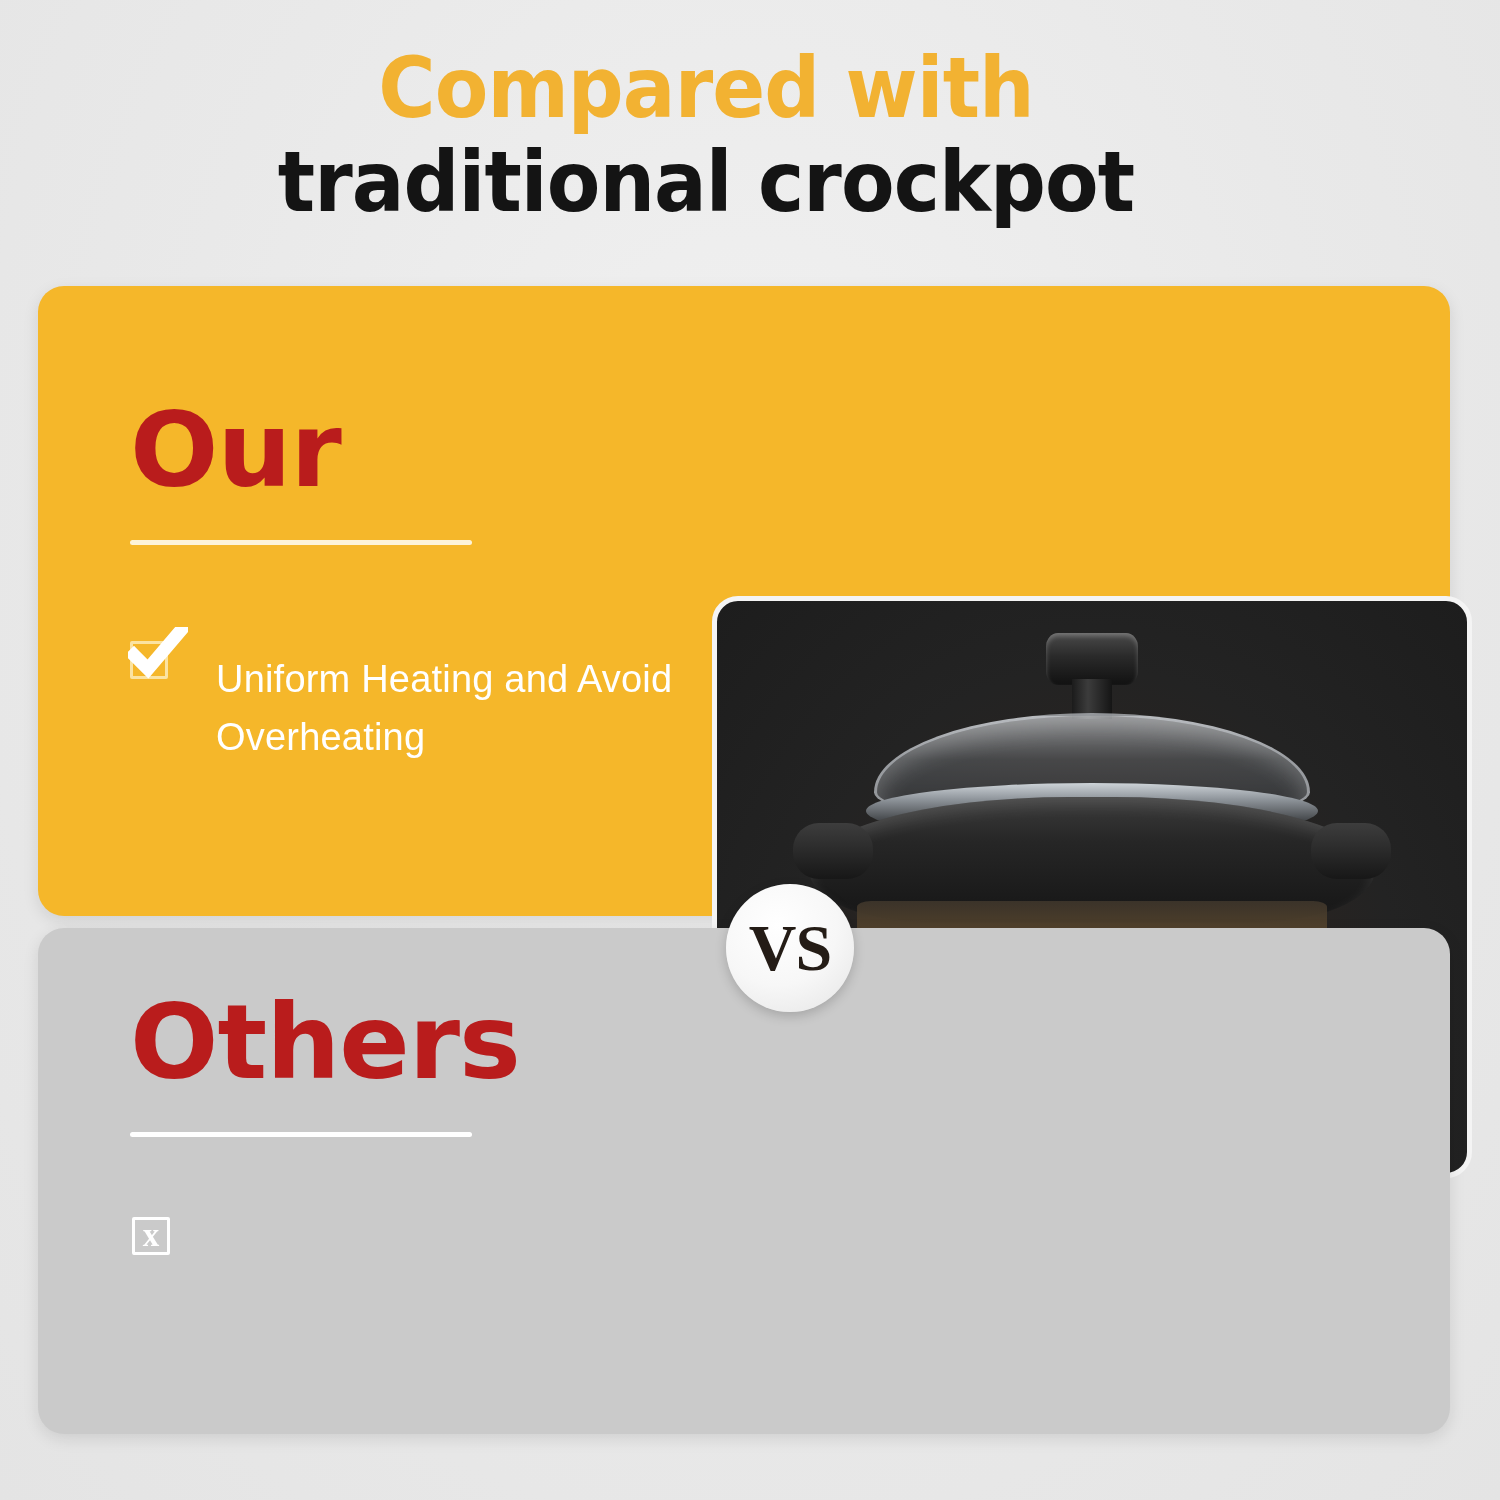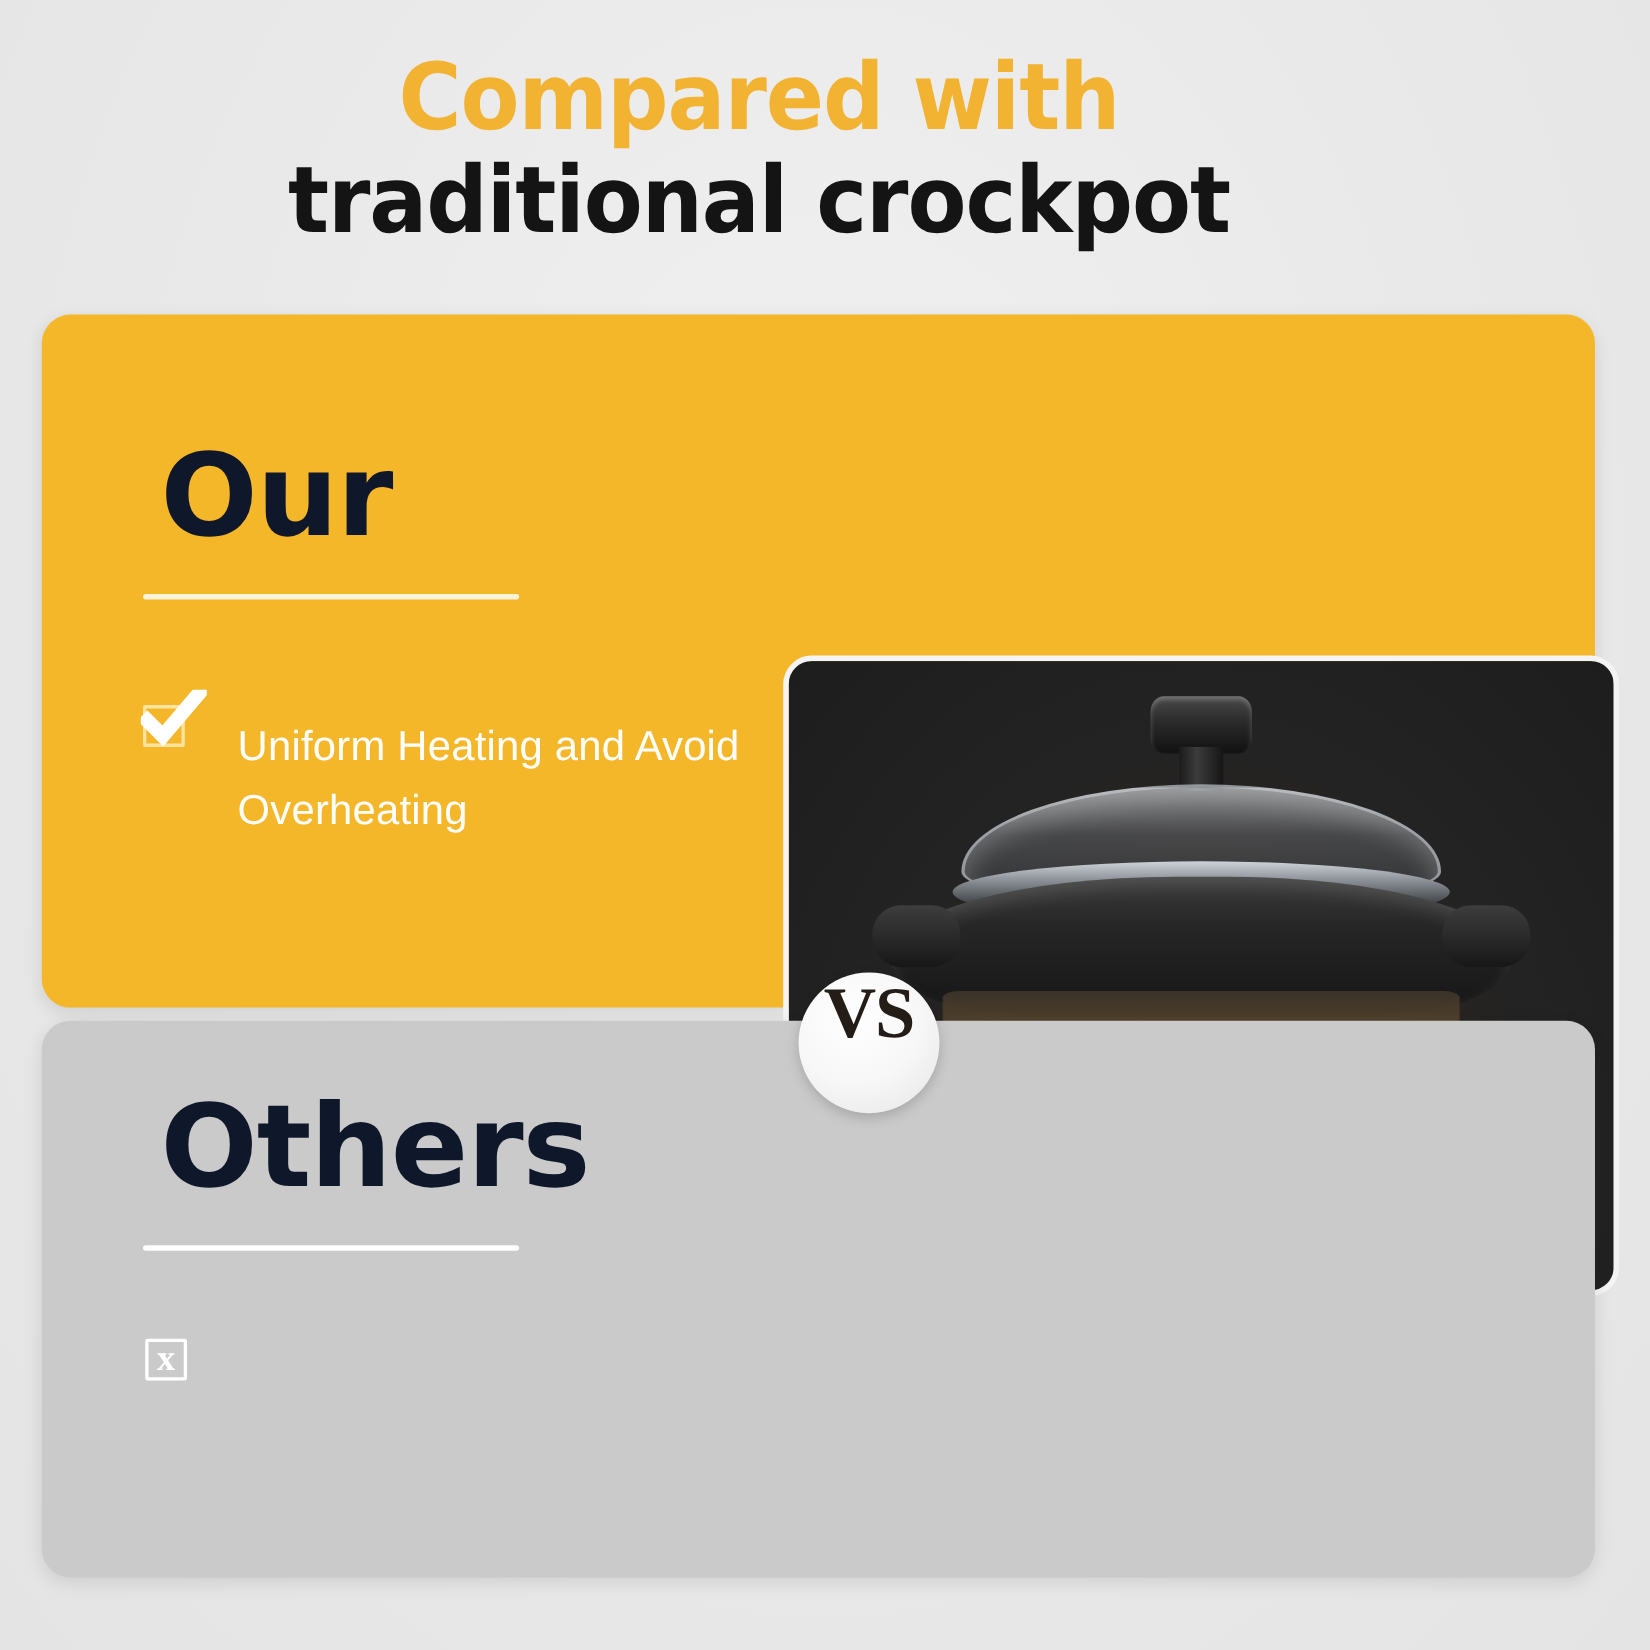--- a/index.html
+++ b/index.html
@@ -7,21 +7,21 @@
     width:1500px;height:1500px;
     background:#ececec;
     font-family:"Liberation Sans", sans-serif;
     overflow:hidden;
     position:relative;
   }
   .page{position:relative;width:1500px;height:1500px;
         background:radial-gradient(ellipse at 50% 35%, #f1f1f1 0%, #e9e9e9 55%, #e4e4e4 100%);}
 
   
-  .title-block{position:absolute;top:46px;left:0;width:1380px;text-align:center;}
+  .title-block{position:absolute;top:46px;left:16px;width:1380px;text-align:center;}
   .title-line{
     font-family:"DejaVu Sans", sans-serif;
     font-weight:700;
     letter-spacing:-1px;
     line-height:1.02;
     transform:scaleX(0.93);
     transform-origin:center;
   }
   .title-line.l1{font-size:84px;color:#f2b232;}
   .title-line.l2{font-size:84px;color:#141414;margin-top:8px;}
@@ -34,23 +34,22 @@
   
   .copy{position:absolute;left:92px;}
   .copy-our{top:112px;}
   .copy-others{top:62px;}
 
   .head{
     font-family:"DejaVu Sans", sans-serif;
     font-weight:700;
     font-size:104px;
     line-height:1;
-    color:#0f172a;
+    color:#b91c1c;
     letter-spacing:-1px;
-    margin-left:16px;
   }
   .rule{height:5px;border-radius:3px;width:342px;margin-top:38px;}
   .rule-our{background:#fdf3d8;}
   .rule-others{background:#ffffff;}
 
   .feature{display:flex;align-items:flex-start;margin-top:86px;}
   .feature-others{margin-top:72px;}
 
   .icon-box{position:relative;flex:0 0 auto;width:46px;height:46px;margin-top:6px;}
 
@@ -81,21 +80,21 @@
   .img-our{left:674px;top:310px;width:760px;height:582px;
            background:radial-gradient(ellipse at 50% 78%, #3a2a1c 0%, #2b2420 32%, #232323 60%, #1d1d1d 100%);}
 
   .stage{position:absolute;inset:0;}
 
   
   .vs{
     position:absolute;left:726px;top:884px;width:128px;height:128px;border-radius:50%;
     background:radial-gradient(circle at 40% 32%, #ffffff 0%, #f7f7f7 52%, #e4e4e4 100%);
     box-shadow:0 4px 12px rgba(0,0,0,.18);
-    display:flex;justify-content:center;z-index:40;
+    display:flex;align-items:center;justify-content:center;z-index:40;
   }
   .vs span{font-family:"Liberation Serif", serif;font-weight:700;font-size:66px;
            color:#241c16;letter-spacing:-1px;}
 
   
   .sc{position:absolute;left:50%;transform:translateX(-50%);}
   .sc-knob{top:32px;width:92px;height:52px;border-radius:12px/14px;
            background:linear-gradient(180deg,#4a4a4a 0%,#2a2a2a 45%,#111 100%);
            box-shadow:inset 0 3px 5px rgba(255,255,255,.25);}
   .sc-stem{top:78px;width:40px;height:40px;

